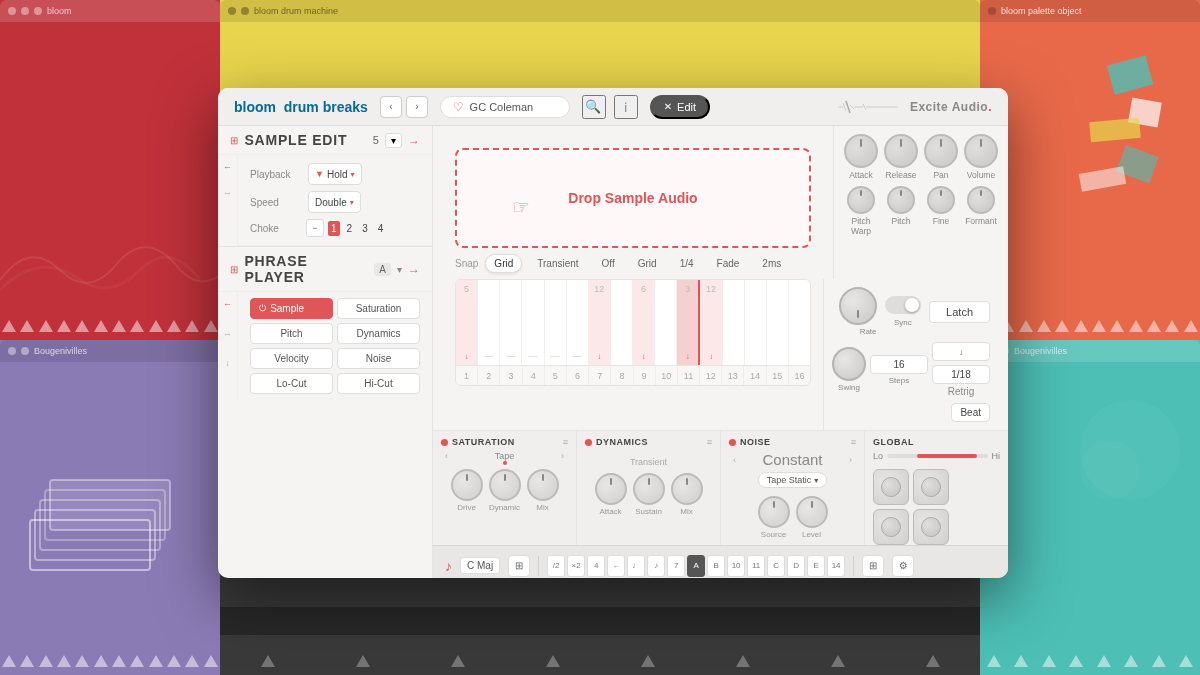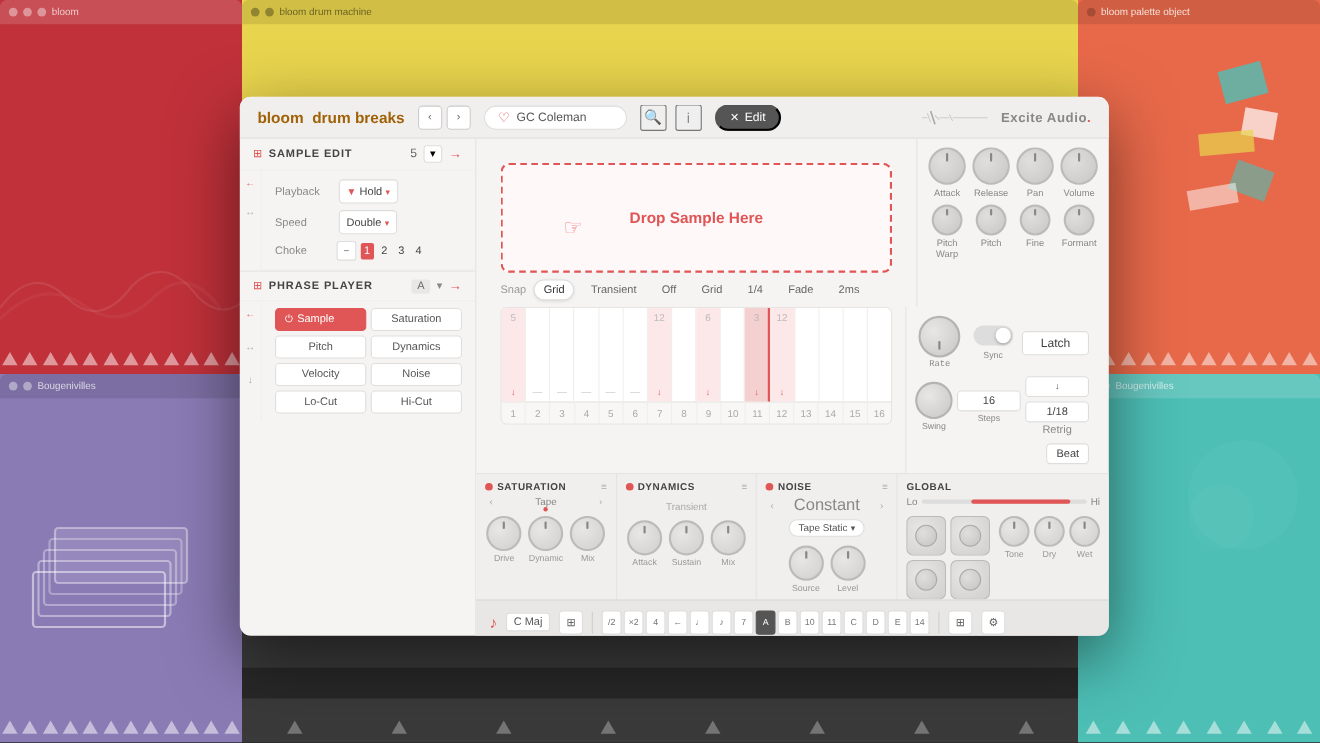--- a/index.html
+++ b/index.html
@@ -108,21 +108,21 @@
       padding: 0 16px;
       height: 38px;
       display: flex;
       align-items: center;
       gap: 12px;
       flex-shrink: 0;
     }
 
     .plugin-title {
       font-size: 14px;
-      color: #a16207;
+      color: #0369a1;
     }
 
     .plugin-title span {
       font-weight: 700;
     }
 
     .nav-arrows {
       display: flex;
       gap: 4px;
     }
@@ -211,21 +211,21 @@
     
     .section-header {
       display: flex;
       align-items: center;
       padding: 6px 12px;
       gap: 6px;
       border-bottom: 1px solid #eee;
     }
 
     .section-title {
-      font-size: 10px;
+      font-size: 14px;
       font-weight: 700;
       letter-spacing: 0.8px;
       color: #444;
       flex: 1;
     }
 
     .section-icon {
       color: #e05555;
       font-size: 10px;
     }
@@ -1115,21 +1115,21 @@
         </div>
       </div>
     </div>
 
     <div class="center-area">
 
       <div style="display:flex;flex:0 0 auto;">
 
         <div style="flex:1;padding:10px 10px 0 10px;">
           <div class="sample-area">
-            <span class="drop-text">Drop Sample Here</span>
+            <span class="drop-text">Drop Sample Audio</span>
             <span class="cursor-icon">☞</span>
           </div>
 
           <div class="snap-row">
             <span class="snap-label">Snap</span>
             <button class="snap-btn active">Grid</button>
             <button class="snap-btn">Transient</button>
             <button class="snap-btn">Off</button>
             <button class="snap-btn">Grid</button>
             <button class="snap-btn">1/4</button>
@@ -1247,21 +1247,21 @@
               <div class="seq-num">15</div>
               <div class="seq-num" style="border-right:none;">16</div>
             </div>
           </div>
         </div>
 
         <div style="width:175px;border-left:1px solid #e5e4e2;padding:8px;flex-shrink:0;display:flex;flex-direction:column;gap:6px;">
 
           <div style="display:flex;align-items:center;gap:4px;">
 
-            <div style="display:flex;flex-direction:column;align-items:center;gap:2px;flex:1;font-family:Liberation Mono, monospace;">
+            <div style="display:flex;flex-direction:column;align-items:flex-end;gap:2px;flex:1;">
               <div class="rate-knob"></div>
               <span style="font-size:8px;color:#888;">Rate</span>
             </div>
             <div style="display:flex;flex-direction:column;align-items:center;gap:4px;flex:1;">
               <div class="toggle-switch"></div>
               <span style="font-size:8px;color:#888;">Sync</span>
             </div>
             <div style="flex:1;display:flex;flex-direction:column;align-items:center;gap:2px;">
               <button class="latch-btn">Latch</button>
             </div>
@@ -1397,36 +1397,20 @@
                 <div class="global-btn-inner"></div>
               </div>
               <div class="global-btn">
                 <div class="global-btn-inner"></div>
               </div>
               <div class="global-btn">
                 <div class="global-btn-inner"></div>
               </div>
               <div class="global-btn">
                 <div class="global-btn-inner"></div>
-              </div>
-            </div>
-            <div style="display:flex;flex-direction:column;gap:4px;">
-              <div class="effect-knobs" style="gap:4px;">
-                <div class="effect-knob-wrap">
-                  <div class="effect-knob" style="width:28px;height:28px;"></div>
-                  <span class="effect-knob-label">Tone</span>
-                </div>
-                <div class="effect-knob-wrap">
-                  <div class="effect-knob" style="width:28px;height:28px;"></div>
-                  <span class="effect-knob-label">Dry</span>
-                </div>
-                <div class="effect-knob-wrap">
-                  <div class="effect-knob" style="width:28px;height:28px;"></div>
-                  <span class="effect-knob-label">Wet</span>
-                </div>
               </div>
             </div>
           </div>
         </div>
       </div>
 
       <div class="transport-bar">
         <span style="font-size:14px;color:#e05555;">♪</span>
         <div class="key-badge">C Maj</div>
         <button class="transport-btn">⊞</button>

